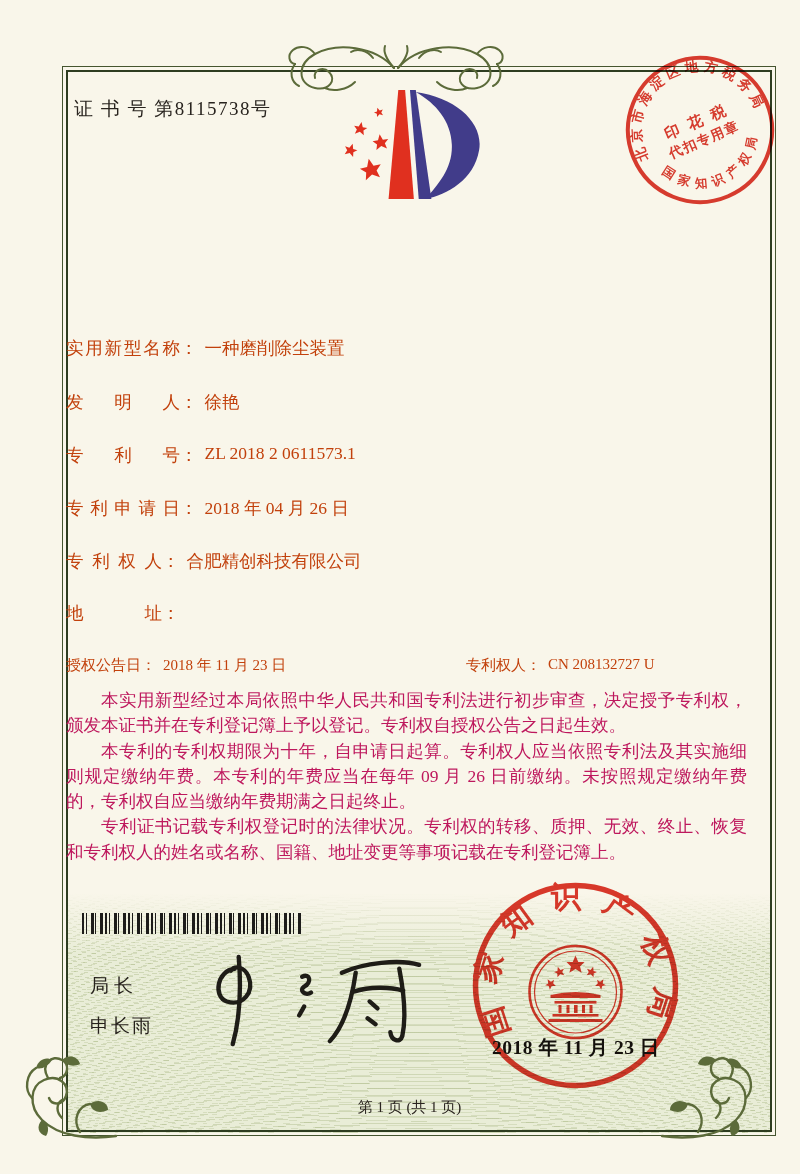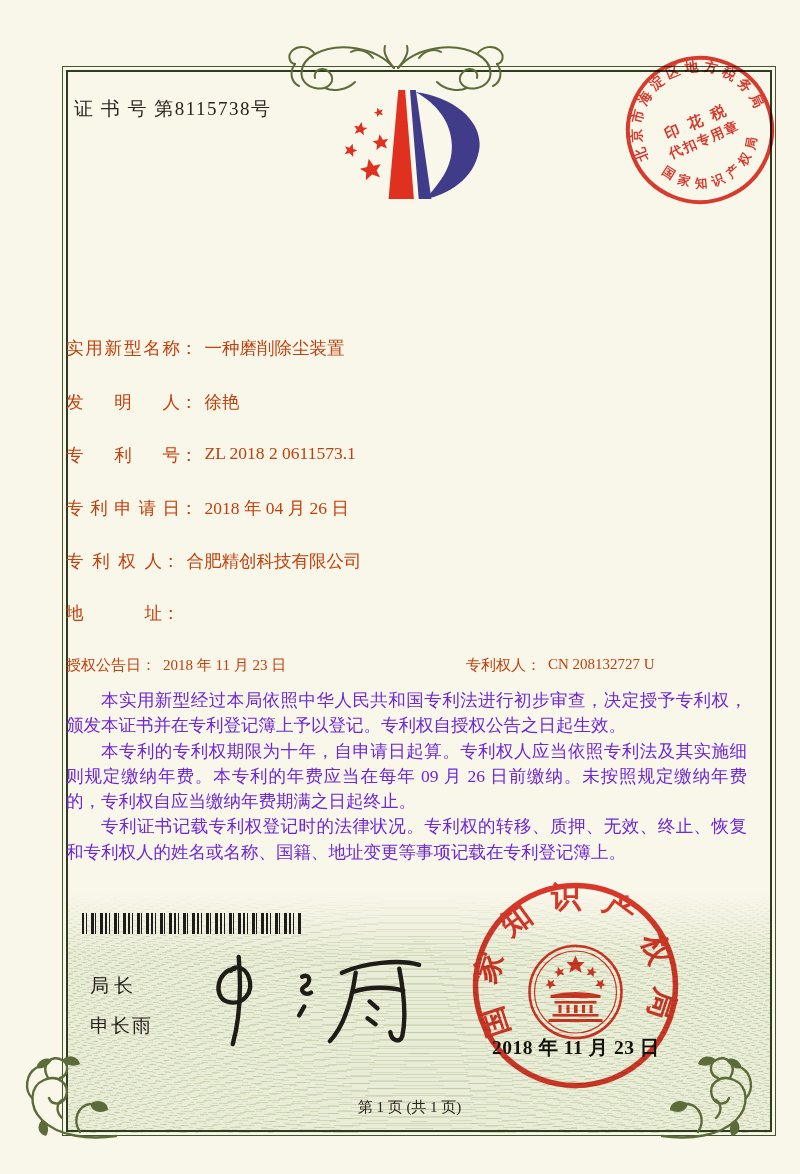--- a/index.html
+++ b/index.html
@@ -35,21 +35,21 @@
   .flabel{display:inline-block;text-align:justify;text-align-last:justify;vertical-align:top;}
   .w6{width:114px;}
   .w4{width:96px;}
   .fcolon{display:inline-block;vertical-align:top;}
   .fval{display:inline-block;vertical-align:top;margin-left:7px;white-space:normal;}
   .fval .l2{display:block;line-height:28px;}
   .r0{top:336px}.r1{top:390px}.r2{top:443px}.r3{top:496px}.r4{top:549px}.r5{top:601px}
   .r6{top:656px;font-size:15px;}
   .grant{position:absolute;left:400px;top:0;}
   
-  .bodytext{position:absolute;left:66px;top:688px;width:681px;font-size:17.5px;line-height:25.3px;text-align:justify;color:#6d28d9;}
+  .bodytext{position:absolute;left:66px;top:688px;width:681px;font-size:17.5px;line-height:25.3px;text-align:justify;color:#be185d;}
   .bodytext p{margin:0;text-indent:2em;}
   
   .barcode{
     position:absolute;left:82px;top:913px;width:220px;height:21px;
     background:repeating-linear-gradient(90deg,
       #1d1c1a 0 2px, transparent 2px 4px,
       #1d1c1a 4px 5px, transparent 5px 9px,
       #1d1c1a 9px 12px, transparent 12px 13px,
       #1d1c1a 13px 14px, transparent 14px 18px,
       #1d1c1a 18px 21px, transparent 21px 23px);

